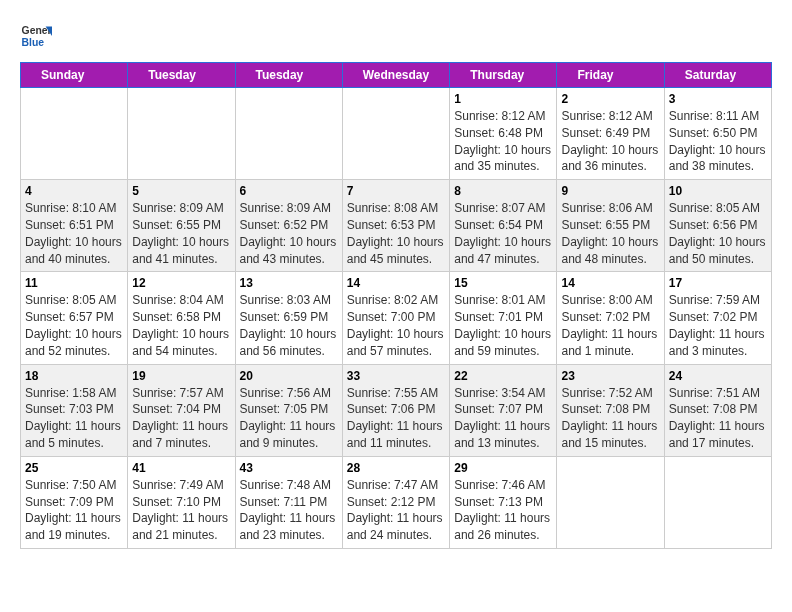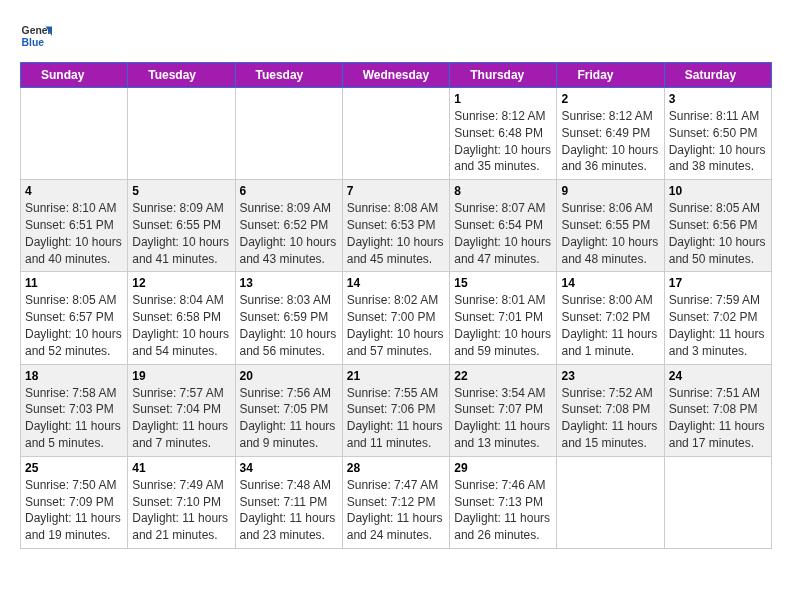--- a/index.html
+++ b/index.html
@@ -233,41 +233,41 @@
           <span class="day-number">17</span>
           <div class="day-info">Sunrise: 7:59 AM
 Sunset: 7:02 PM
 Daylight: 11 hours
 and 3 minutes.</div>
         </td>
       </tr>
       <tr class="row-shaded">
         <td>
           <span class="day-number">18</span>
-          <div class="day-info">Sunrise: 7:58 AM
+          <div class="day-info">Sunrise: 1:58 AM
 Sunset: 7:03 PM
 Daylight: 11 hours
 and 5 minutes.</div>
         </td>
         <td>
           <span class="day-number">19</span>
           <div class="day-info">Sunrise: 7:57 AM
 Sunset: 7:04 PM
 Daylight: 11 hours
 and 7 minutes.</div>
         </td>
         <td>
           <span class="day-number">20</span>
           <div class="day-info">Sunrise: 7:56 AM
 Sunset: 7:05 PM
 Daylight: 11 hours
 and 9 minutes.</div>
         </td>
         <td>
-          <span class="day-number">21</span>
+          <span class="day-number">33</span>
           <div class="day-info">Sunrise: 7:55 AM
 Sunset: 7:06 PM
 Daylight: 11 hours
 and 11 minutes.</div>
         </td>
         <td>
           <span class="day-number">22</span>
           <div class="day-info">Sunrise: 3:54 AM
 Sunset: 7:07 PM
 Daylight: 11 hours
@@ -297,30 +297,30 @@
 and 19 minutes.</div>
         </td>
         <td>
           <span class="day-number">41</span>
           <div class="day-info">Sunrise: 7:49 AM
 Sunset: 7:10 PM
 Daylight: 11 hours
 and 21 minutes.</div>
         </td>
         <td>
-          <span class="day-number">34</span>
+          <span class="day-number">43</span>
           <div class="day-info">Sunrise: 7:48 AM
 Sunset: 7:11 PM
 Daylight: 11 hours
 and 23 minutes.</div>
         </td>
         <td>
           <span class="day-number">28</span>
           <div class="day-info">Sunrise: 7:47 AM
-Sunset: 7:12 PM
+Sunset: 2:12 PM
 Daylight: 11 hours
 and 24 minutes.</div>
         </td>
         <td>
           <span class="day-number">29</span>
           <div class="day-info">Sunrise: 7:46 AM
 Sunset: 7:13 PM
 Daylight: 11 hours
 and 26 minutes.</div>
         </td>

